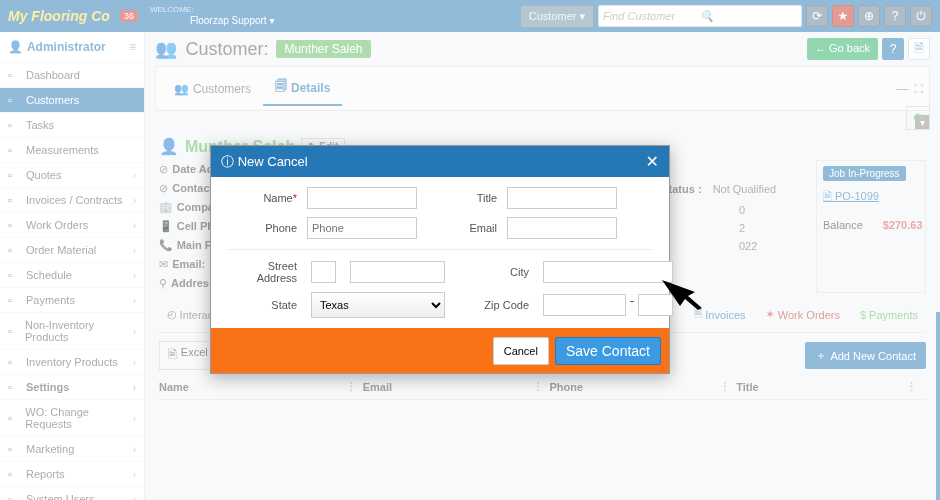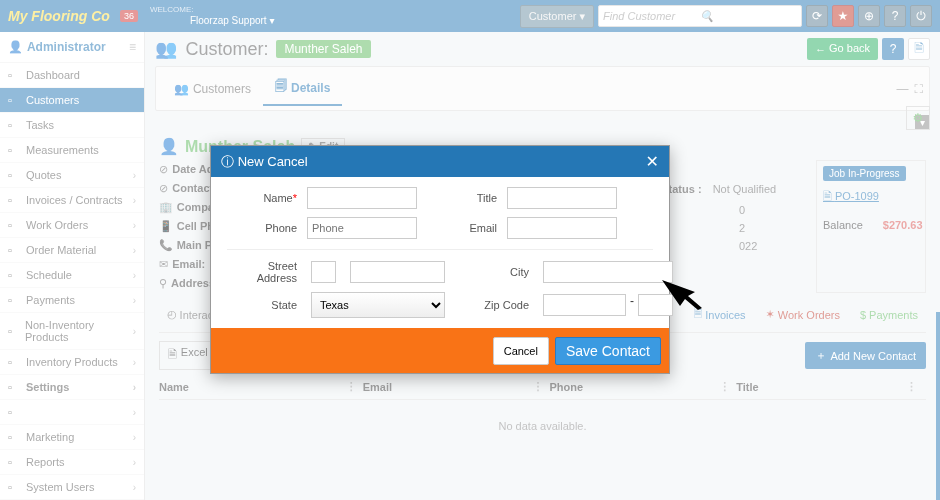--- a/index.html
+++ b/index.html
@@ -172,20 +172,21 @@
           <span>Inventory Products</span>
           <span class="chev">›</span>
         </div>
         <div class="sidebar-item" style="font-weight: bold;">
           <span class="si-icon">▫</span>
           <span>Settings</span>
           <span class="chev">›</span>
         </div>
         <div class="sidebar-item">
           <span class="si-icon">▫</span>
+          <span>WO: Change Requests</span>
           <span class="chev">›</span>
         </div>
         <div class="sidebar-item">
           <span class="si-icon">▫</span>
           <span>Marketing</span>
           <span class="chev">›</span>
         </div>
         <div class="sidebar-item">
           <span class="si-icon">▫</span>
           <span>Reports</span>
@@ -335,21 +336,20 @@
             <span>Phone</span>
           </div>
         <div>
             <span class="dots">⋮</span>
             <span>Title</span>
           </div>
         <div style="flex:0 0 20px">
             <span class="dots">⋮</span>
           </div>
       </div>
-      <div class="no-data">No data available.</div>
     </div>
     <div class="right-border"></div>
   </div>
 </div>
 
 <div class="overlay"></div>
 <div class="modal">
   <div class="modal-head">
     <span>ⓘ</span>&nbsp;
     <span>New Cancel</span>

